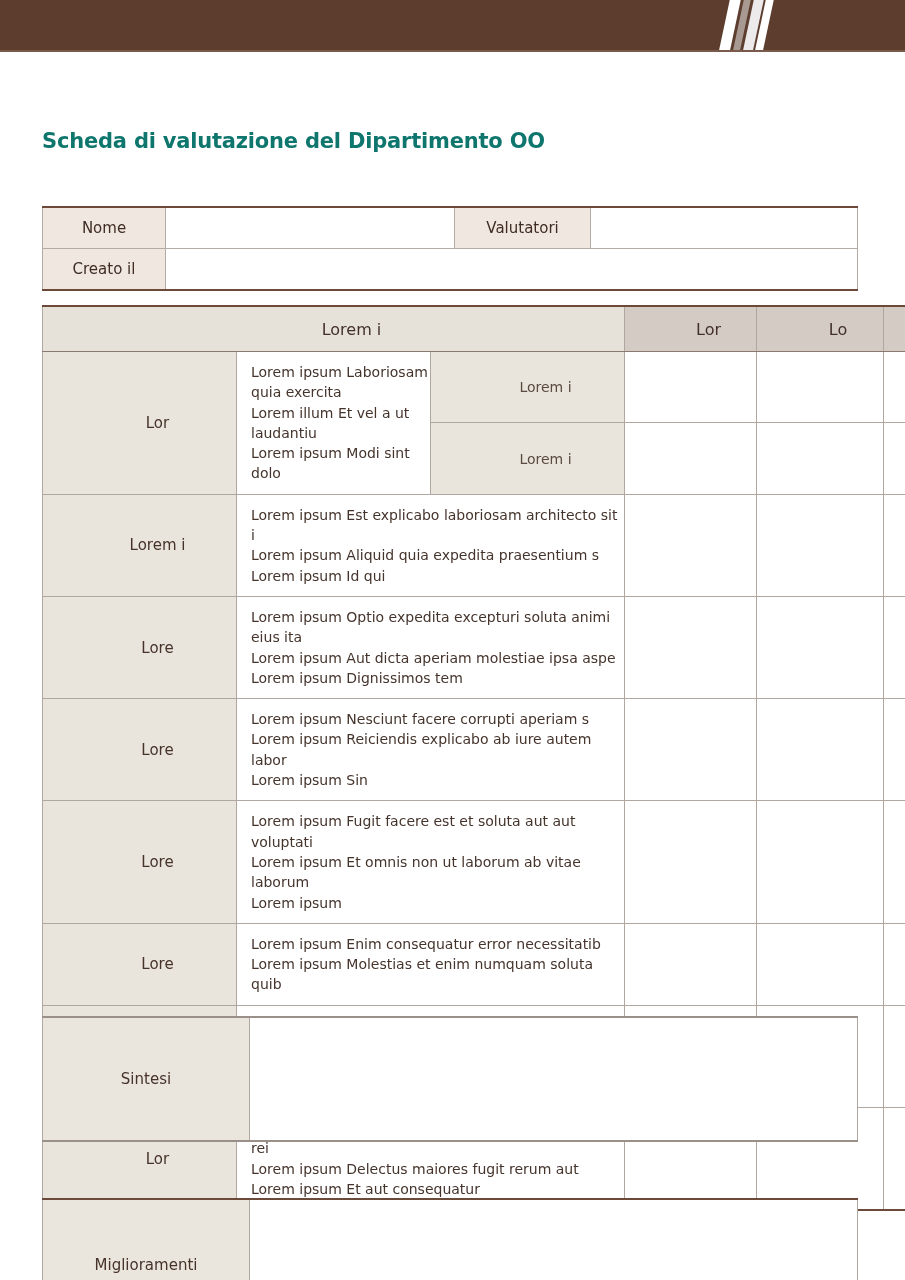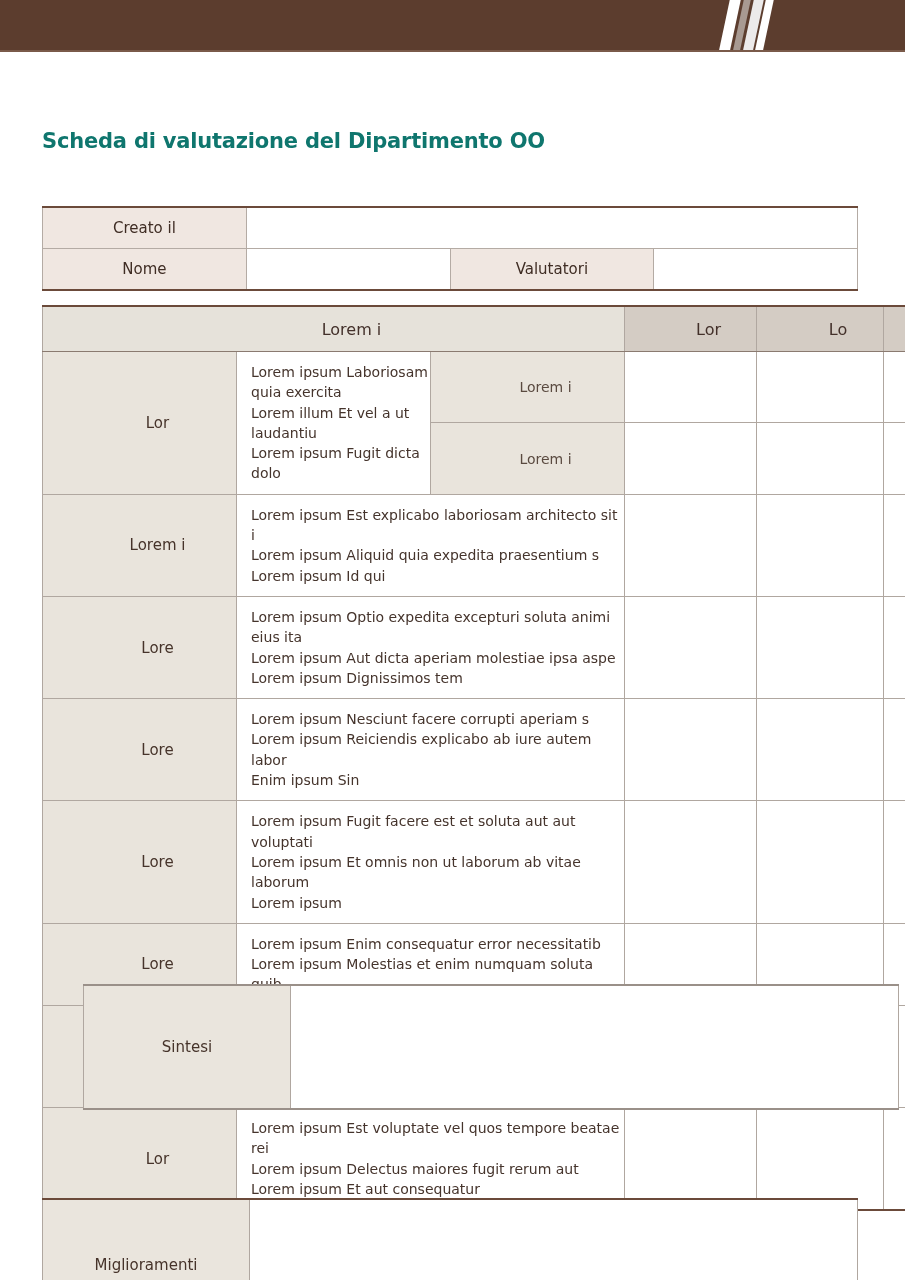--- a/index.html
+++ b/index.html
@@ -157,28 +157,28 @@
   <div class="stripe s4"></div>
 </div>
 <div class="banner-underline"></div>
 
 <div class="page-title">Scheda di valutazione del Dipartimento OO</div>
 
 <div class="sheet" style="top:206px;">
   <table class="info-table">
     <tbody>
         <tr>
-      <td class="label">Creato il</td>
-      <td class="blank" colspan="3"></td>
-    </tr>
-    <tr>
       <td class="label" style="width:122px;">Nome</td>
       <td class="blank" style="width:288px;"></td>
       <td class="label" style="width:135px;">Valutatori</td>
       <td class="blank"></td>
+    </tr>
+    <tr>
+      <td class="label">Creato il</td>
+      <td class="blank" colspan="3"></td>
     </tr>
   </tbody>
     </table>
 </div>
 
 <div class="sheet" style="top:305px;">
   <table class="main-table">
 
     <tbody>
         <tr>
@@ -186,21 +186,21 @@
       <td class="hdr-score" style="width:95px;">Lor</td>
       <td class="hdr-score" style="width:90px;">Lo</td>
       <td class="hdr-score" style="width:86px;">Lo</td>
     </tr>
 
     <tr>
       <td class="cat" rowspan="2" style="width:122px;">Lor</td>
       <td class="crit" rowspan="2" style="width:288px;margin-left:40px;">
         <div>Lorem ipsum Laboriosam quia exercita</div>
         <div>Lorem illum Et vel a ut laudantiu</div>
-        <div>Lorem ipsum Fugit dicta dolo</div>
+        <div>Lorem ipsum Modi sint dolo</div>
       </td>
       <td class="sub" style="width:135px;">Lorem i</td>
       <td class="score"></td>
       <td class="score"></td>
       <td class="score"></td>
     </tr>
     <tr>
       <td class="sub">Lorem i</td>
       <td class="score"></td>
       <td class="score"></td>
@@ -229,21 +229,21 @@
       <td class="score"></td>
       <td class="score"></td>
       <td class="score"></td>
     </tr>
 
     <tr>
       <td class="cat">Lore</td>
       <td class="crit" colspan="2">
         <div>Lorem ipsum Nesciunt facere corrupti aperiam s</div>
         <div>Lorem ipsum Reiciendis explicabo ab iure autem labor</div>
-        <div>Enim ipsum Sin</div>
+        <div>Lorem ipsum Sin</div>
       </td>
       <td class="score"></td>
       <td class="score"></td>
       <td class="score"></td>
     </tr>
 
     <tr>
       <td class="cat">Lore</td>
       <td class="crit" colspan="2">
         <div>Lorem ipsum Fugit facere est et soluta aut aut voluptati</div>
@@ -286,21 +286,21 @@
         <div>Lorem ipsum Et aut consequatur</div>
       </td>
       <td class="score"></td>
       <td class="score"></td>
       <td class="score"></td>
     </tr>
   </tbody>
     </table>
 </div>
 
-<div class="sheet" style="top:984px;padding-left:41px;">
+<div class="sheet" style="top:1016px;">
   <table class="note-table">
     <tbody>
         <tr>
       <td class="note-label note-top-rule note-bot-rule" style="height:122px;">Sintesi</td>
       <td class="note-body note-top-rule note-bot-rule"></td>
     </tr>
   </tbody>
     </table>
 </div>
 

